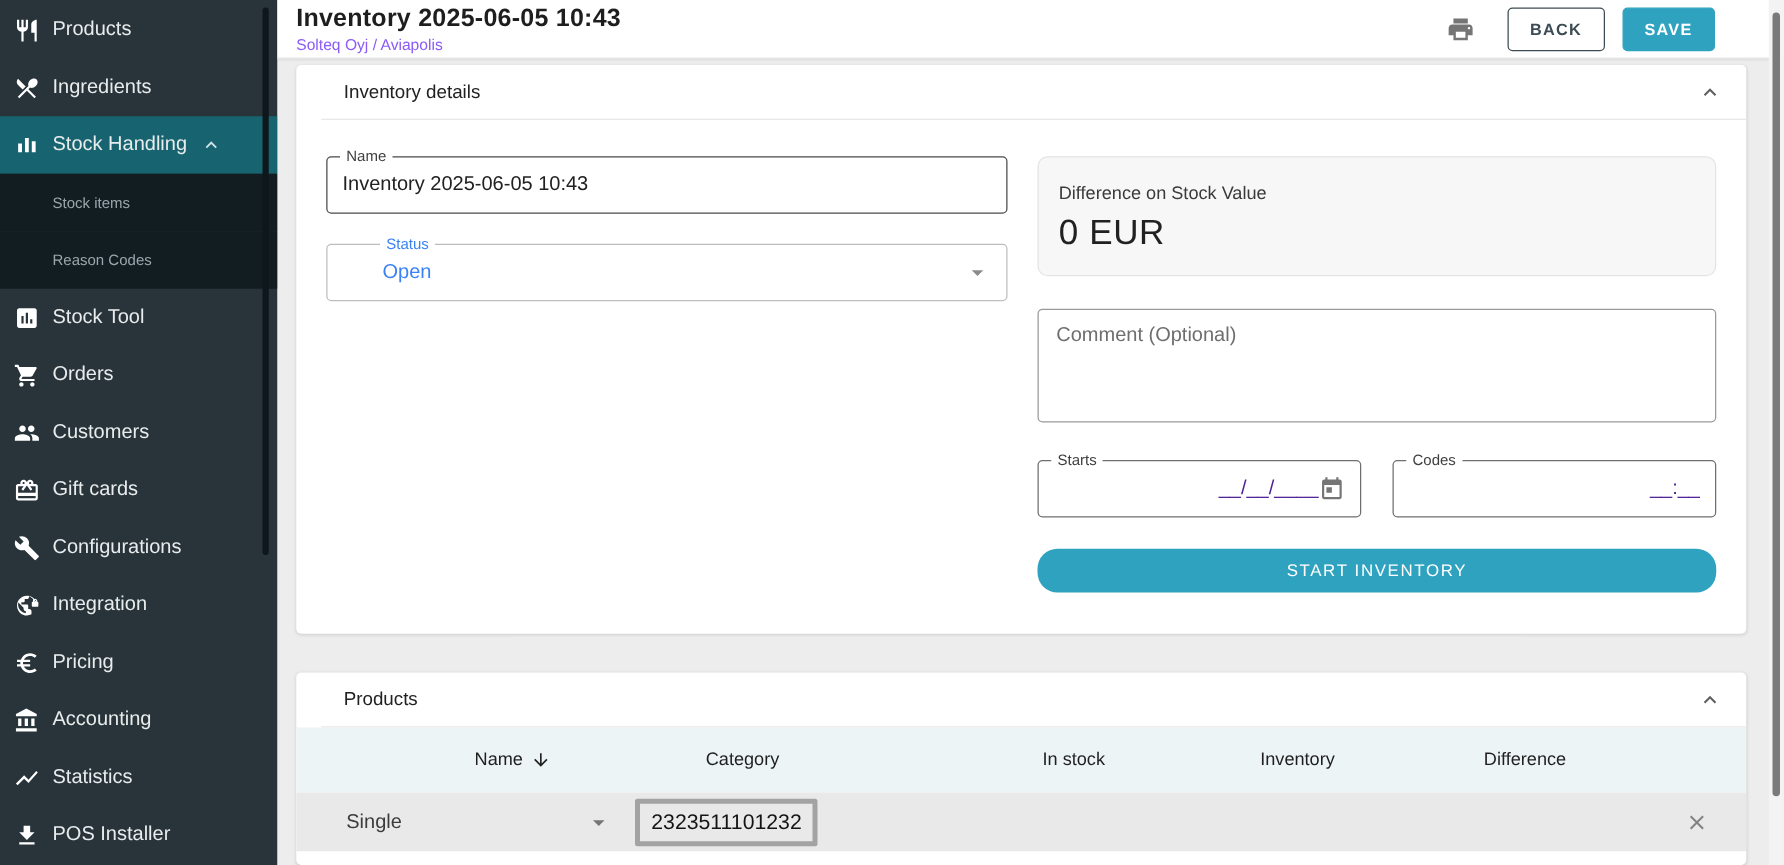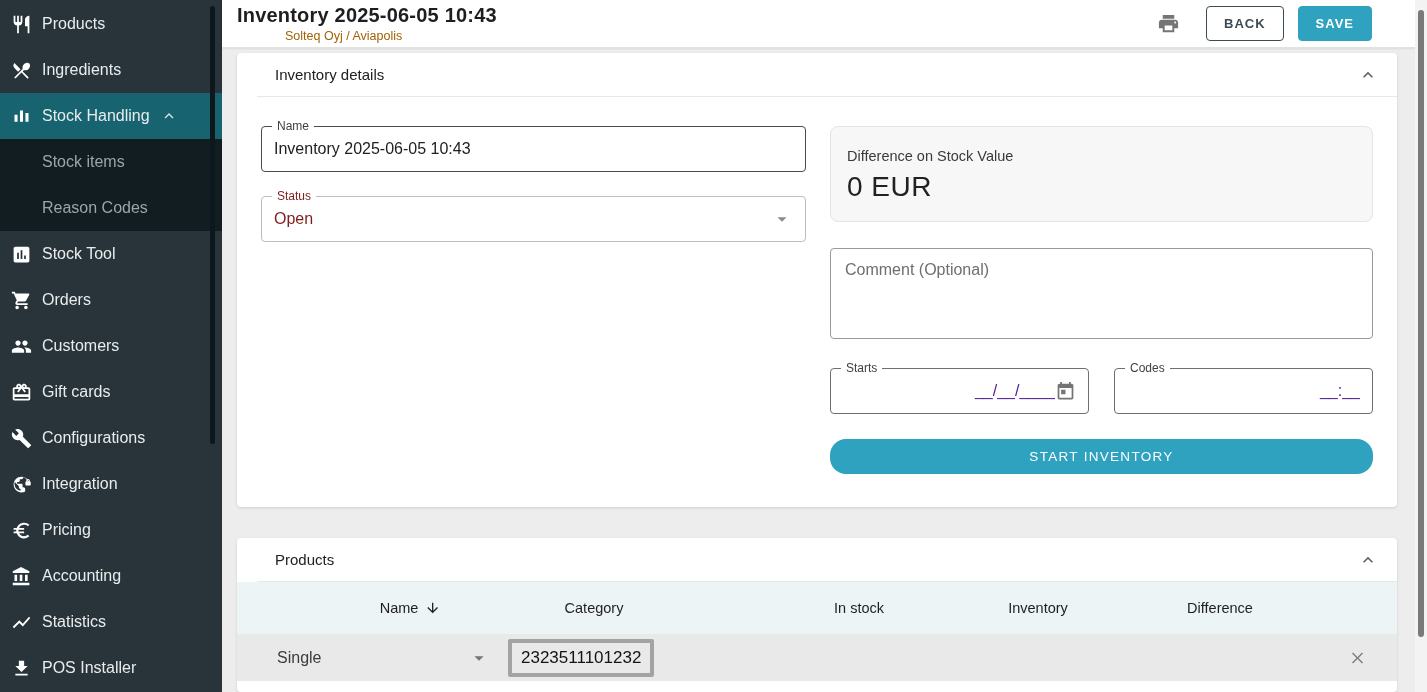--- a/index.html
+++ b/index.html
@@ -8,29 +8,29 @@
   .app { display:flex; width:1427px; height:692px; }
 
   
   .sidebar { width:222px; height:692px; background:#28343a; position:relative; flex:0 0 222px; padding-top:1px; }
   .nav-item { height:46px; display:flex; align-items:center; padding:0 10px 0 10px; color:#e8eced; font-size:16px; cursor:pointer; }
   .nav-item .nav-icon { width:22px; height:22px; margin-right:10px; display:flex; align-items:center; justify-content:center; color:#ffffff; flex:0 0 22px; }
   .nav-item .nav-icon svg { width:21px; height:21px; fill:currentColor; }
   .nav-item.active { background:#176470; }
   .nav-item.active .chev { margin-left:10px; color:#cfe3e6; display:flex; }
   .nav-item .chev svg { width:18px; height:18px; fill:currentColor; }
-  .nav-sub { height:46px; display:flex; align-items:center; padding-left:42px; background:#121d22; color:#9aa6aa; font-size:16px; cursor:pointer; }
+  .nav-sub { height:46px; display:flex; align-items:center; padding-left:42px; background:#121d22; color:#9aa6aa; font-size:12px; cursor:pointer; }
   .side-scroll-thumb { position:absolute; top:6px; right:7px; width:5px; height:438px; background:#0e171b; border-radius:3px; }
 
   
   .main { flex:1; display:flex; flex-direction:column; position:relative; background:#ededed; }
   .topbar { height:51px; background:#fff; border-bottom:1px solid #e2e2e2; box-shadow:0 1px 2px rgba(0,0,0,.08); display:flex; align-items:center; padding:0 55px 0 15px; position:relative; z-index:2; }
   .title-wrap { display:flex; flex-direction:column; }
   .page-title { font-size:20px; font-weight:700; color:#1e1e1e; letter-spacing:.2px; }
-  .page-sub { font-size:12.5px; color:#a16207; margin-top:2px;margin-left:48px; }
+  .page-sub { font-size:12.5px; color:#8b5cf6; margin-top:2px; }
   .topbar .spacer { flex:1; }
   .icon-btn { background:none; border:none; color:#757575; cursor:pointer; display:flex; align-items:center; margin-right:26px; }
   .icon-btn svg { width:23px; height:23px; fill:currentColor; }
   .btn { font-family:inherit; font-size:13px; font-weight:600; letter-spacing:1px; border-radius:4px; padding:9px 17px; cursor:pointer; }
   .btn-outline { background:#fff; border:1px solid #3d4c54; color:#3d4c54; margin-right:14px; }
   .btn-solid { background:#2fa2c0; border:1px solid #2fa2c0; color:#fff; }
 
   .content { padding:5px 30px 0 15px; }
   .card { background:#fff; border-radius:4px; box-shadow:0 1px 3px rgba(0,0,0,.13); width:1160px; }
   .card-head { height:44px; display:flex; align-items:center; justify-content:space-between; padding:0 19px 0 18px; border-bottom:1px solid #e8e8e8;margin-left:20px; }
@@ -39,21 +39,21 @@
   .collapse-btn svg { width:20px; height:20px; fill:currentColor; }
 
   
   .card-body { padding:29px 24px 33px; display:flex; gap:24px; }
   .col-left { width:545px; flex:0 0 545px; }
   .col-right { flex:1; }
   .mfield { position:relative; height:46px; border:1px solid #4a4a4a; border-radius:4px; background:#fff; display:flex; align-items:center; padding:0 12px; }
   .mlabel { position:absolute; top:-8px; left:10px; background:#fff; padding:0 5px; font-size:12px; color:#3f3f3f; }
   .minput { border:none; outline:none; flex:1; font-family:inherit; font-size:16px; color:#212121; background:transparent; }
   .mfield.disabled { border-color:#bdbdbd; }
-  .mfield.disabled .mlabel, .mfield.disabled .mval { color:#7f1d1d; }
+  .mfield.disabled .mlabel, .mfield.disabled .mval { color:#3b82f6;margin-left:32px; }
   .mval { font-size:16px; flex:1; }
   .dd-arrow { color:#8b8b8b; display:flex; }
   .dd-arrow svg { width:22px; height:22px; fill:currentColor; }
   .status-field { margin-top:24px; }
 
   .diff-card { height:96px; background:#f7f7f7; border:1px solid #e4e4e4; border-radius:8px; padding:21px 16px 0; }
   .diff-label { font-size:14.5px; color:#3a3a3a; }
   .diff-value { font-size:28px; color:#212121; margin-top:7px; letter-spacing:.5px; }
 
   .comment-box { margin-top:26px; height:91px; width:100%; border:1px solid #999; border-radius:4px; padding:12px 14px; font-family:inherit; font-size:16px; color:#424242; resize:none; outline:none; }

